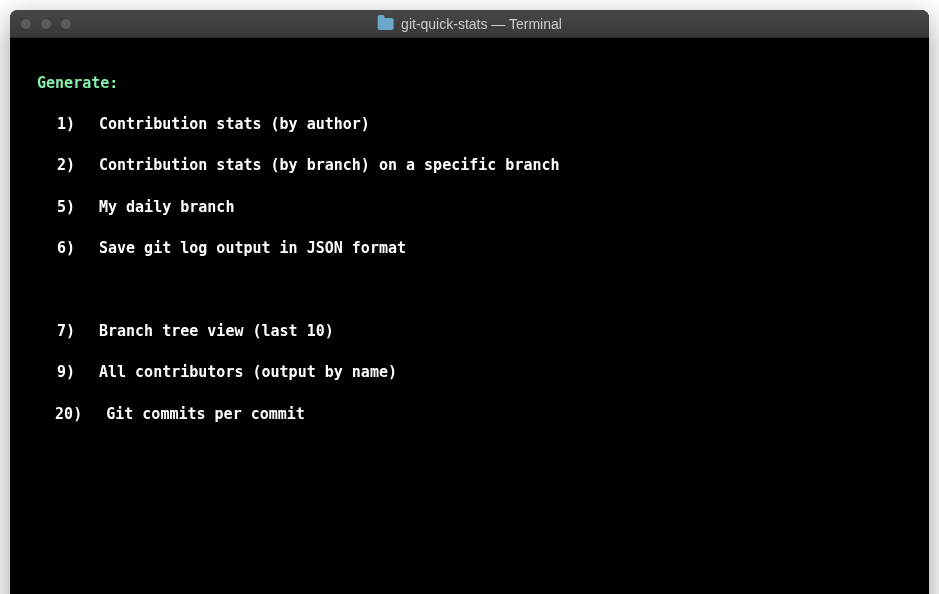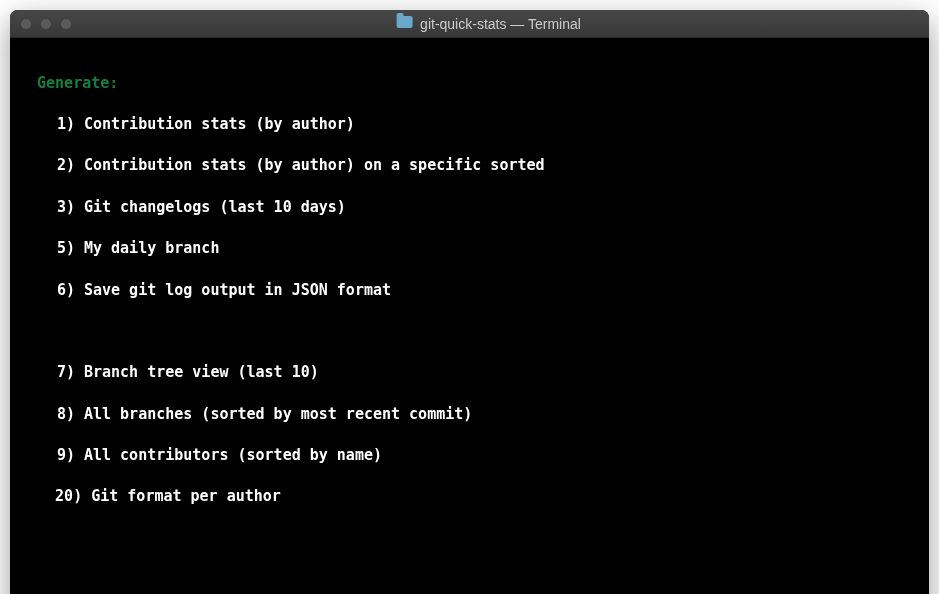--- a/index.html
+++ b/index.html
@@ -37,25 +37,25 @@
       height: 12px;
       border-radius: 50%;
       background: #5b5b5b;
       border: 0.5px solid rgba(0,0,0,0.3);
     }
     .title-center {
       position: absolute;
       left: 50%;
       transform: translateX(-50%);
       display: flex;
+      align-items: center;
       gap: 8px;
       color: #ccc;
       font-family: -apple-system, "Helvetica Neue", Arial, sans-serif;
       font-size: 14px;
-      margin-left: 19px;
     }
     .folder-icon {
       width: 16px;
       height: 12px;
       background: #6aa8c9;
       border-radius: 2px;
       position: relative;
     }
     .folder-icon::before {
       content: "";
@@ -69,23 +69,23 @@
     }
     .term {
       background: #000;
       padding: 14px 18px 18px 18px;
       color: #fff;
       font-size: 15px;
       line-height: 1.38;
       white-space: pre;
       font-weight: 600;
     }
-    .header { color: #15803d; font-weight: 700; }
+    .header { color: #86efac; font-weight: 700; }
     .num { color: #fff; font-weight: 700; display:inline-block; min-width: 2.2ch; text-align: right; }
-    .item { color: #fff; }
+    .item { color: #fff; margin-left: 15px; }
     .row { display: block; }
     .indent1 { padding-left: 1ch; }
     .indent-list { padding-left: 3ch; }
     .spacer { height: 1.38em; }
   </style>
 </head>
 <body>
 
 <div class="window">
   <div class="titlebar">
@@ -96,29 +96,27 @@
     </div>
     <div class="title-center">
       <span class="folder-icon"></span>
       <span>git-quick-stats — Terminal</span>
     </div>
   </div>
 
   <div class="term">
 <span class="row indent1"><span class="header">Generate:</span></span>
 <span class="row indent-list"><span class="num">1)</span> <span class="item">Contribution stats (by author)</span></span>
-<span class="row indent-list"><span class="num">2)</span> <span class="item">Contribution stats (by author) on a specific sorted</span></span>
-<span class="row indent-list"><span class="num">3)</span> <span class="item">Git changelogs (last 10 days)</span></span>
+<span class="row indent-list"><span class="num">2)</span> <span class="item">Contribution stats (by branch) on a specific branch</span></span>
 <span class="row indent-list"><span class="num">5)</span> <span class="item">My daily branch</span></span>
 <span class="row indent-list"><span class="num">6)</span> <span class="item">Save git log output in JSON format</span></span>
 <div class="spacer"></div>
 <span class="row indent-list"><span class="num">7)</span> <span class="item">Branch tree view (last 10)</span></span>
-<span class="row indent-list"><span class="num">8)</span> <span class="item">All branches (sorted by most recent commit)</span></span>
-<span class="row indent-list"><span class="num">9)</span> <span class="item">All contributors (sorted by name)</span></span>
-<span class="row indent-list"><span class="num">20)</span> <span class="item">Git format per author</span></span>
+<span class="row indent-list"><span class="num">9)</span> <span class="item">All contributors (output by name)</span></span>
+<span class="row indent-list"><span class="num">20)</span> <span class="item">Git commits per commit</span></span>
 
 
 
 
 
 
 
 
 
 

